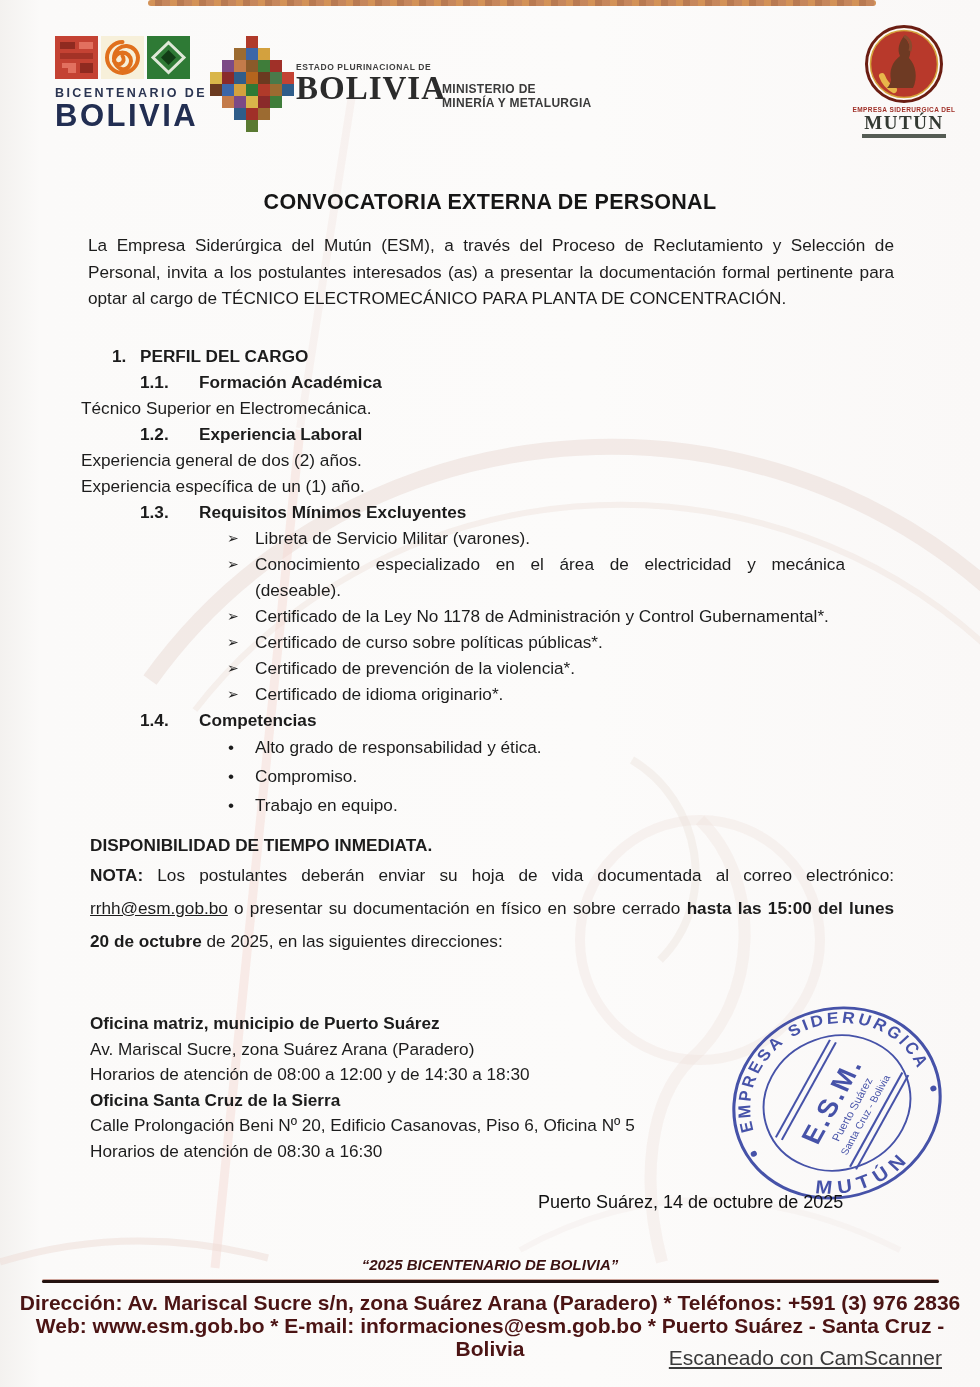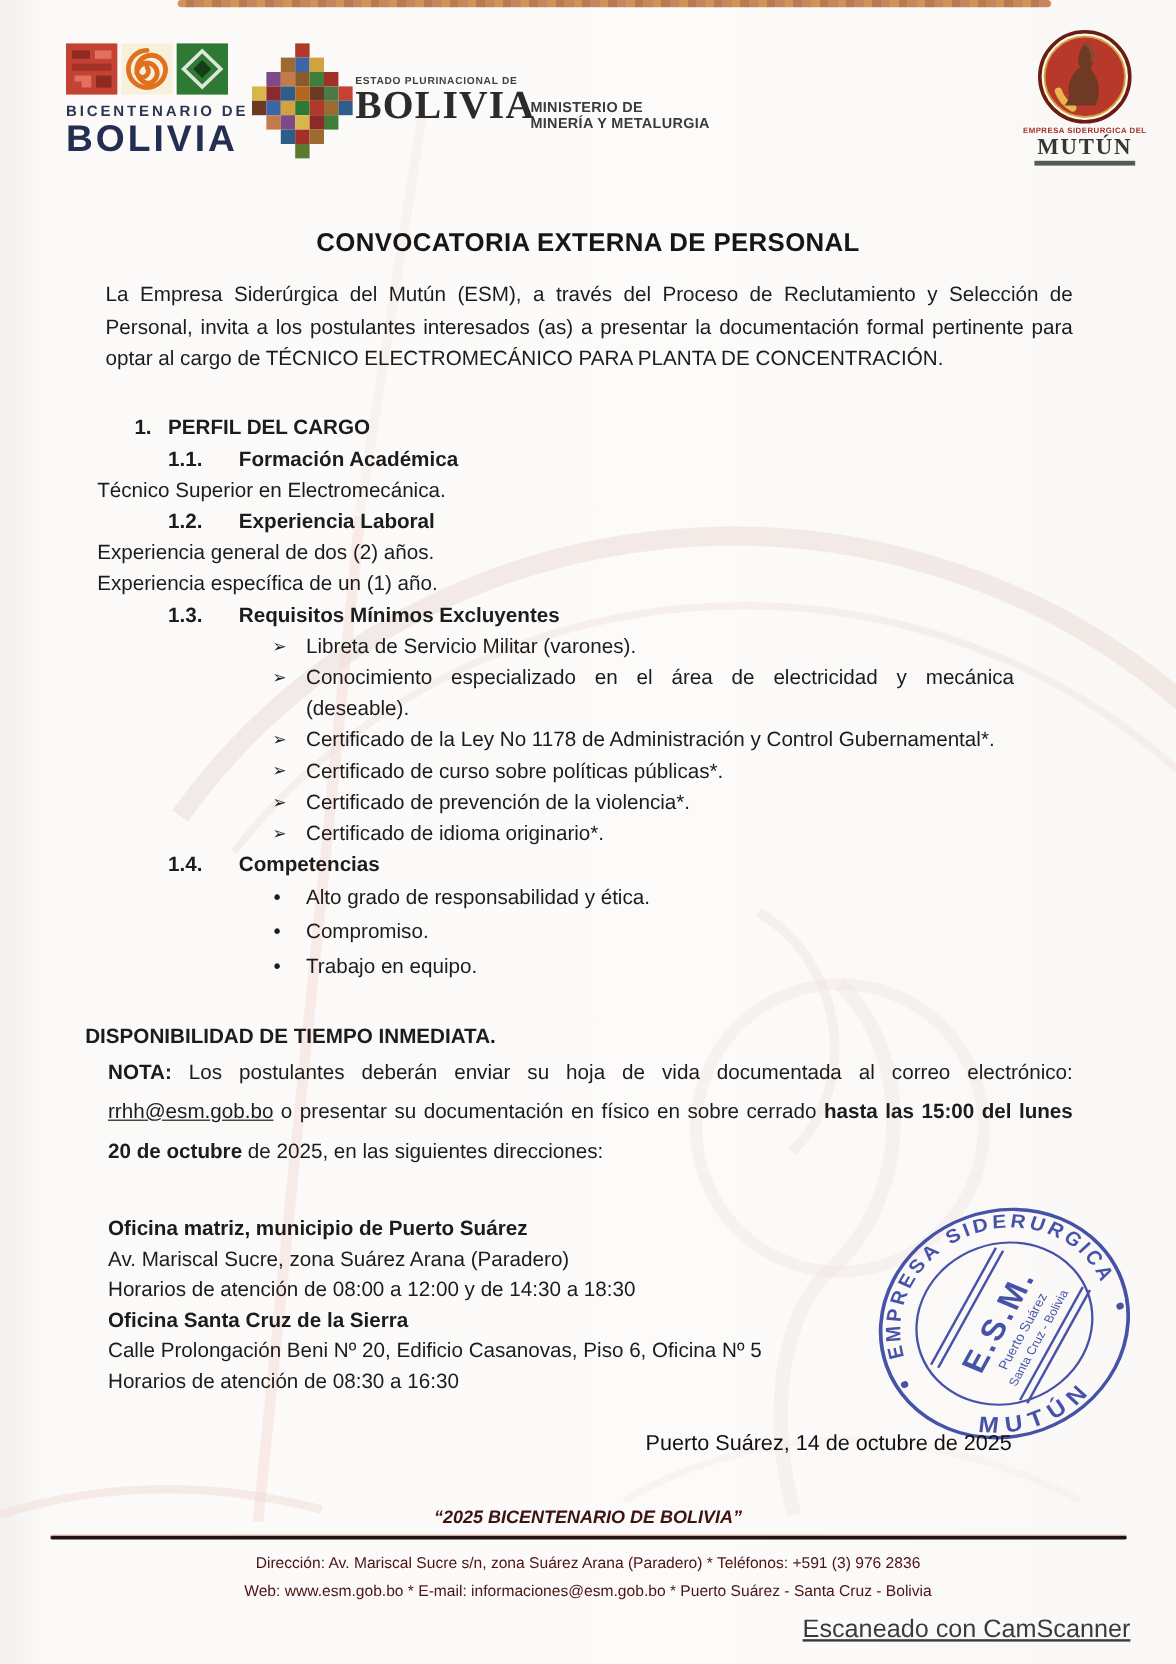--- a/index.html
+++ b/index.html
@@ -43,38 +43,38 @@
   .h1 .n1{display:inline-block;width:28px;}
   .h2{padding-left:140px;font-weight:800;}
   .h2 .n2{display:inline-block;width:59px;}
   .tline{padding-left:81px;}
   .arrow-li{display:flex;margin-left:227px;width:618px;}
   .arrow-li .mk{width:28px;flex:none;font-size:14px;color:#222;}
   .arrow-li .tx{flex:1;text-align:justify;}
   .dot-li{display:flex;margin-left:228px;width:600px;line-height:29px;}
   .dot-li .mk{width:27px;flex:none;}
   .footnote{margin:3px 54px 0 74px;font-size:16.8px;line-height:24.5px;text-align:justify;}
-  .avail{margin-top:30px;padding-left:71px;font-weight:800;}
+  .avail{margin-top:12px;padding-left:90px;font-weight:800;}
   .nota{margin:1px 86px 0 90px;line-height:33px;text-align:justify;}
   .nota b{font-weight:800;}
   .email{text-decoration:underline;}
 
   
   .offices{left:90px;top:1011px;font-size:17.2px;line-height:25.5px;}
   .bold{font-weight:800;}
 
   .dateline{left:538px;top:1192px;font-size:18px;color:#111;z-index:3;}
 
   
   .stamp{left:720px;top:986px;transform:rotate(-20deg) scaleY(.9);opacity:.88;z-index:2;}
 
   
   .slogan{left:0;top:1256px;width:100%;text-align:center;font-style:italic;font-weight:800;font-size:15px;color:#3c1212;}
   .rule{left:42px;top:1280px;width:897px;height:3px;background:#241310;border-radius:2px;box-shadow:0 -1px 0 rgba(150,60,40,.45);}
-  .footer-lines{left:0;top:1291px;width:100%;text-align:center;color:#4b1414;font-weight:400;font-size:13px;line-height:23px;}
+  .footer-lines{left:0;top:1291px;width:100%;text-align:center;color:#4b1414;font-weight:700;font-size:21px;line-height:23px;}
   .camscanner{right:38px;top:1346px;font-size:21px;color:#3a3a3a;text-decoration:underline;}
 
   .z1{z-index:1;}
   .wm{left:0;top:0;z-index:0;pointer-events:none;}
 </style>
 </head>
 <body>
 
 <div class="page">
 

